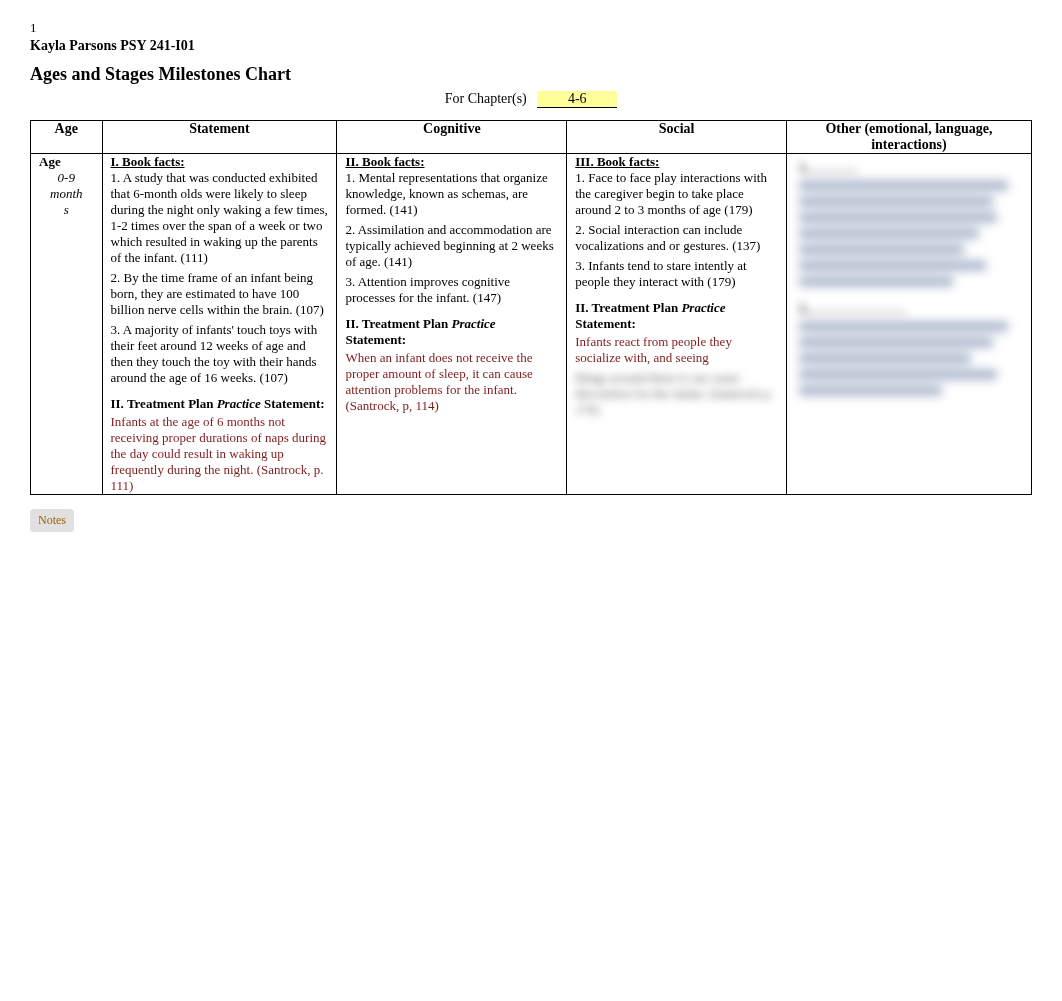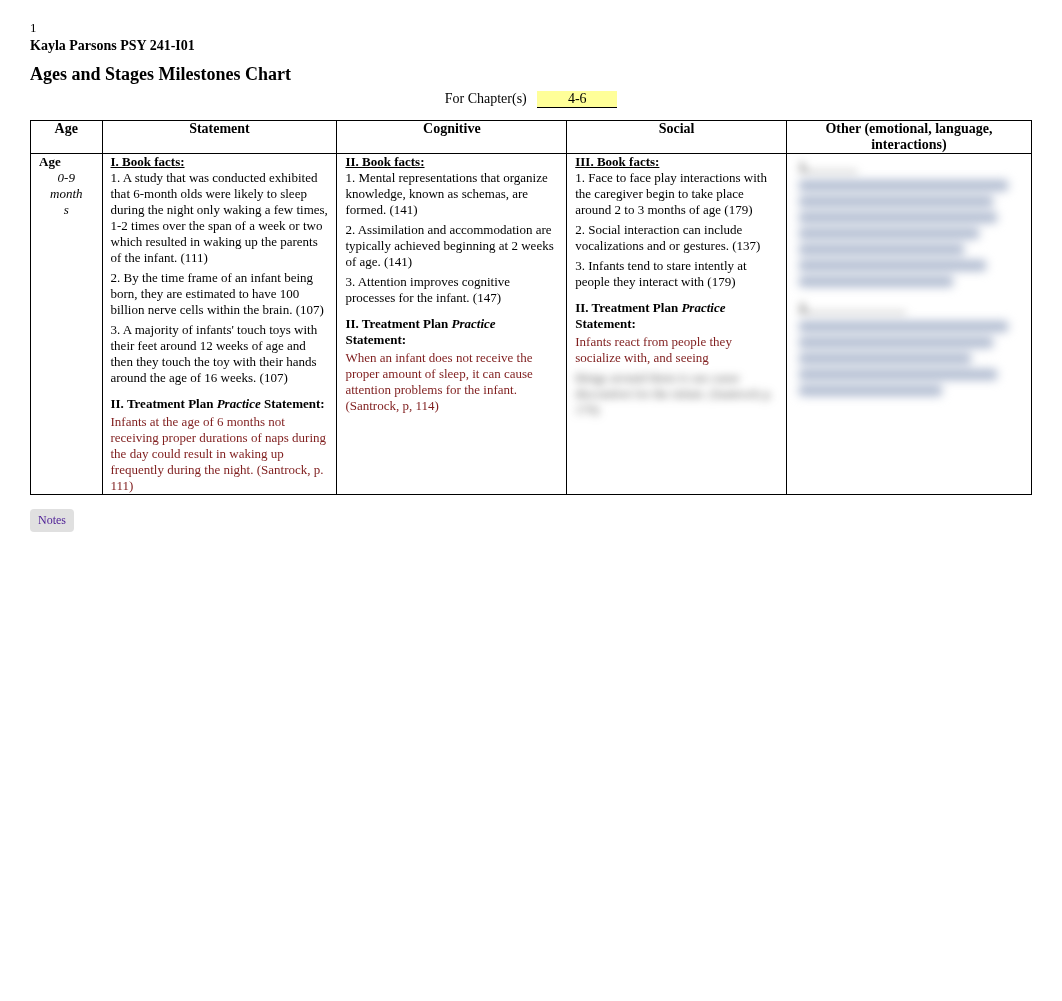--- a/index.html
+++ b/index.html
@@ -107,21 +107,21 @@
       margin-bottom: 5px;
       filter: blur(2px);
     }
     .bottom-bar {
       margin-top: 20px;
       padding: 4px 8px;
       background: #e0e0e0;
       display: inline-block;
       border-radius: 4px;
       font-size: 12px;
-      color: #4c1d95;
+      color: #a16207;
     }
   </style>
 </head>
 <body>
 
 <div class="page">
 
   <div class="page-number">1</div>
   <div class="author">Kayla Parsons PSY 241-I01</div>
 

